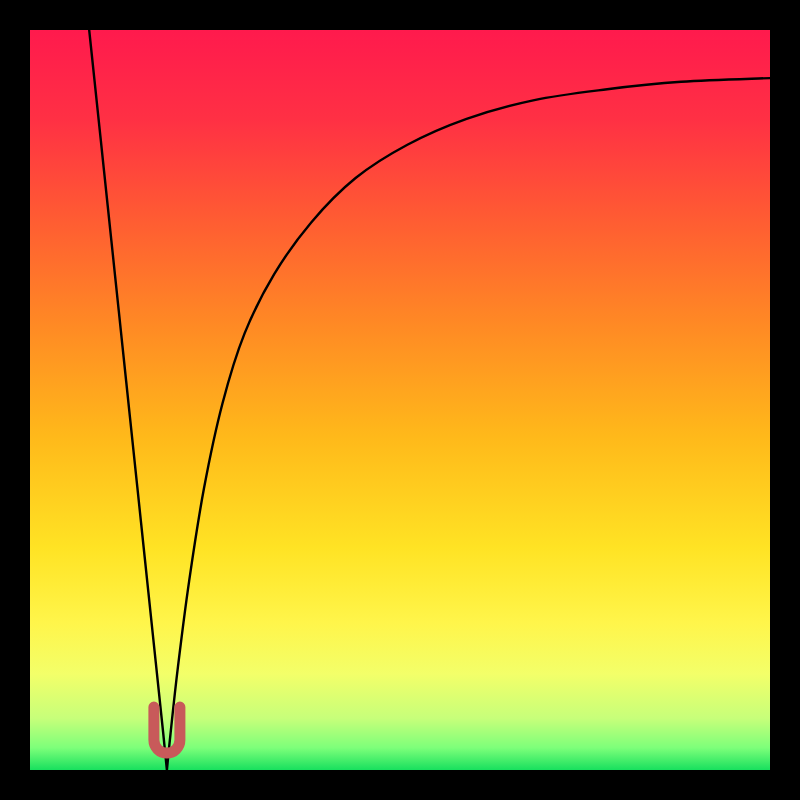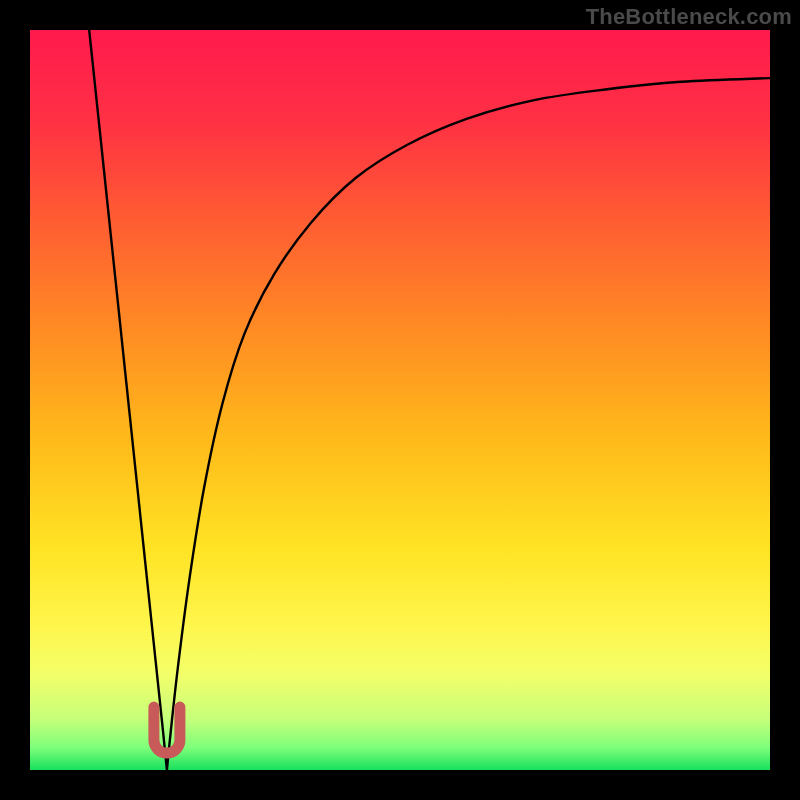--- a/index.html
+++ b/index.html
@@ -62,14 +62,13 @@
             <stop offset="97.0%" stop-color="#7dff7a"></stop>
             <stop offset="100.0%" stop-color="#18e05e"></stop>
           </linearGradient>
       </defs>
       <rect x="0" y="0" width="740" height="740" fill="url(#bg-grad)"></rect>
       <path id="curve-path" fill="none" stroke="#000000" stroke-width="2.4" stroke-linecap="round" stroke-linejoin="round" d="M 59.20 0.00 C 60.53 12.65, 63.94 44.99, 66.60 70.30 C 69.26 95.61, 71.34 115.29, 74.00 140.60 C 76.66 165.91, 78.74 185.59, 81.40 210.90 C 84.06 236.21, 86.14 255.89, 88.80 281.20 C 91.46 306.51, 93.54 326.19, 96.20 351.50 C 98.86 376.81, 100.94 396.49, 103.60 421.80 C 106.26 447.11, 108.34 466.79, 111.00 492.10 C 113.66 517.41, 115.74 537.09, 118.40 562.40 C 121.06 587.71, 123.14 607.39, 125.80 632.70 C 128.46 658.01, 131.20 683.69, 133.20 703.00 C 135.20 722.31, 136.23 733.34, 136.90 740.00 L 136.90 740.00 C 137.57 733.34, 138.60 721.65, 140.60 703.00 C 142.60 684.35, 144.67 663.71, 148.00 636.40 C 151.33 609.09, 154.44 583.27, 159.10 551.30 C 163.76 519.33, 167.91 490.77, 173.90 458.80 C 179.89 426.83, 185.07 401.67, 192.40 373.70 C 199.73 345.73, 205.28 326.71, 214.60 303.40 C 223.92 280.09, 232.21 264.18, 244.20 244.20 C 256.19 224.22, 266.55 209.72, 281.20 192.40 C 295.85 175.08, 308.28 161.99, 325.60 148.00 C 342.92 134.01, 357.42 125.36, 377.40 114.70 C 397.38 104.04, 413.96 96.79, 436.60 88.80 C 459.24 80.81, 477.89 75.63, 503.20 70.30 C 528.51 64.97, 550.56 62.53, 577.20 59.20 C 603.84 55.87, 621.90 53.80, 651.20 51.80 C 680.50 49.80, 724.02 48.77, 740.00 48.10"></path>
       <path id="marker-path" fill="none" stroke-linecap="round" stroke-linejoin="round" d="M 123.9 677.1 L 123.9 710.1 A 13.0 13.0 0 0 0 149.9 710.1 L 149.9 677.1" stroke="#c85a5a" stroke-width="11"></path>
     </svg>
   </div>
 
-  <div class="watermark">TheBottleneck.com</div>
 </div>
 
 </body></html>

